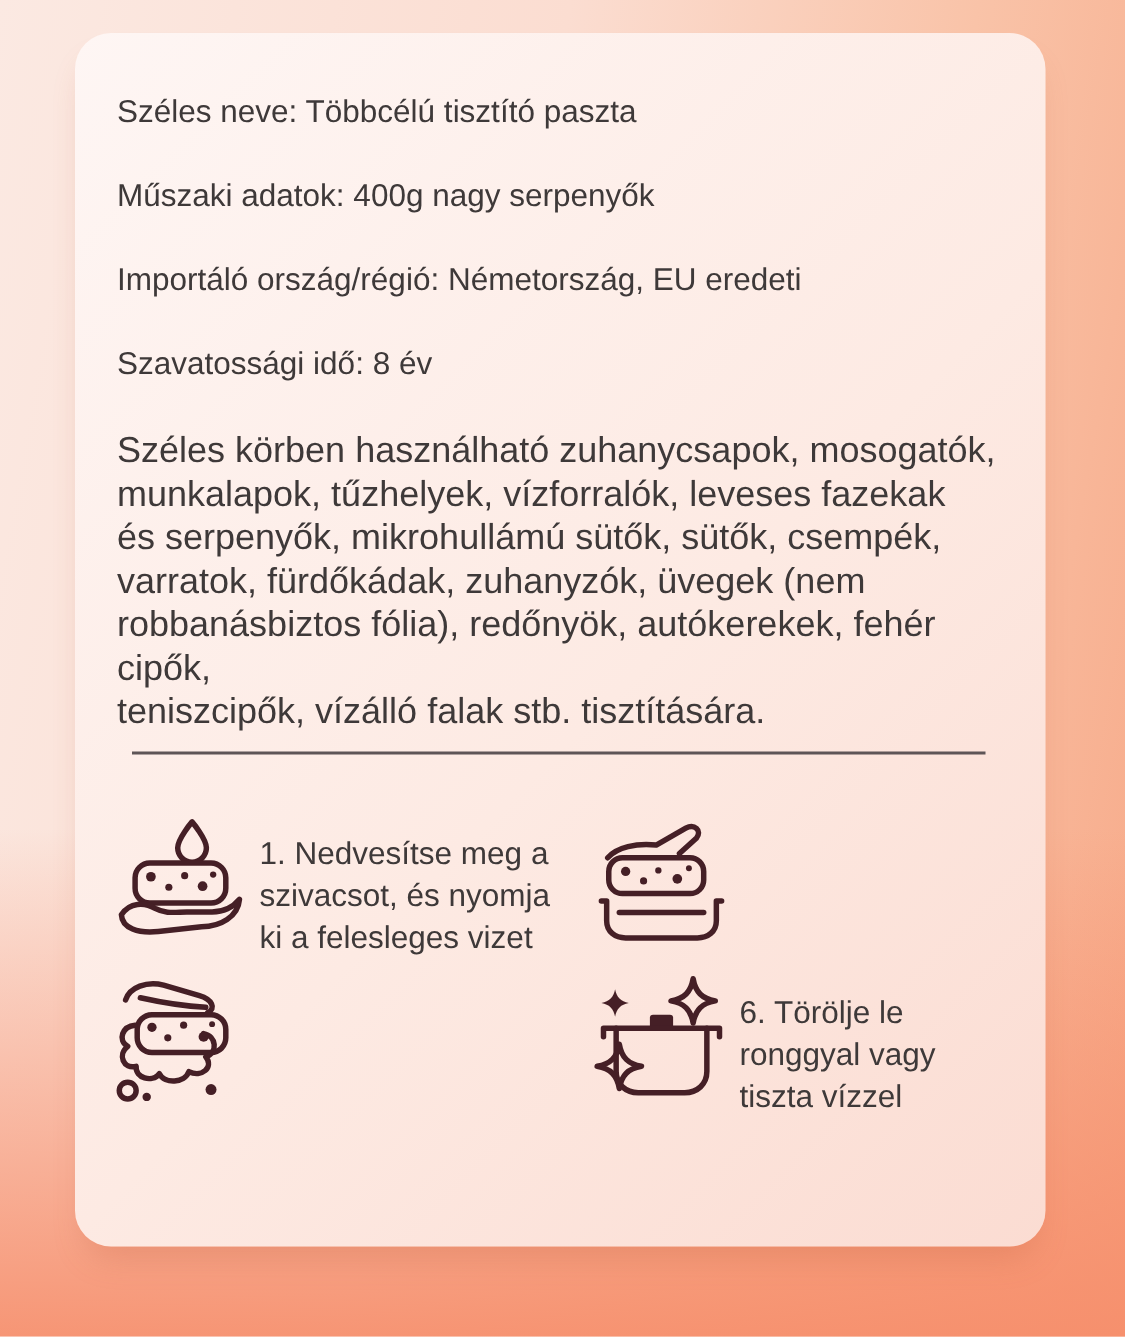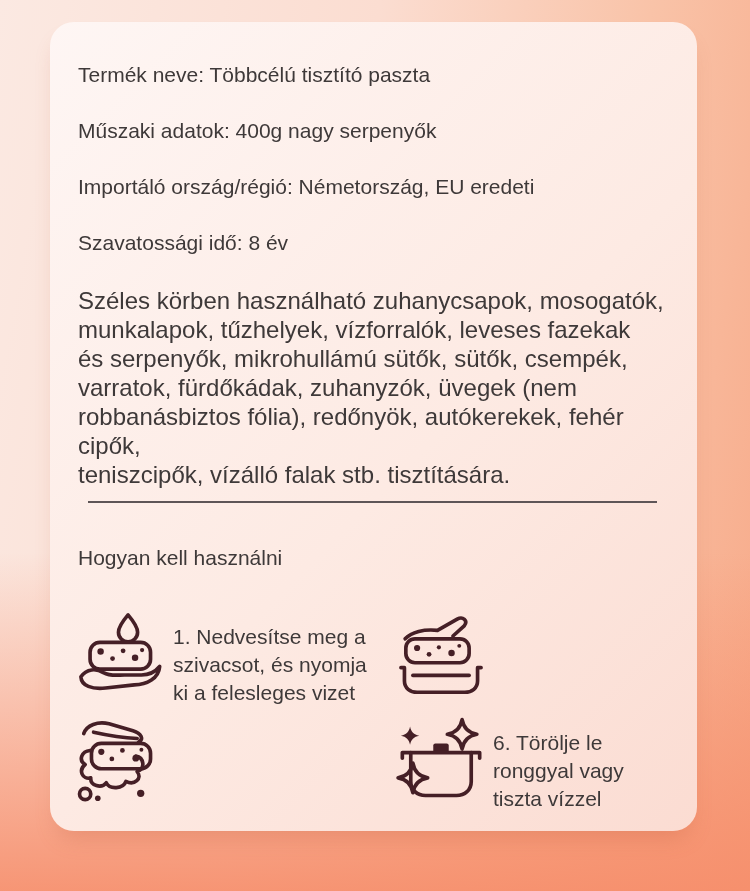--- a/index.html
+++ b/index.html
@@ -28,35 +28,34 @@
   .step .icon svg{display:block;width:92px;height:90px;}
   .step-text{margin:13px 0 0 6px;font-size:21px;line-height:28px;white-space:pre-line;}
   .ic{stroke:#451f26;stroke-width:2.6;fill:none;stroke-linecap:round;stroke-linejoin:round;}
   .icf{fill:#451f26;stroke:none;}
 </style>
 </head>
 <body>
 
 <div class="card">
 
-  <p class="info">Termék neve: Többcélú tisztító paszta</p>
+  <p class="info">Széles neve: Többcélú tisztító paszta</p>
   <p class="info">Műszaki adatok: 400g nagy serpenyők</p>
   <p class="info">Importáló ország/régió: Németország, EU eredeti</p>
   <p class="info">Szavatossági idő: 8 év</p>
 
   <p class="desc">Széles körben használható zuhanycsapok, mosogatók,
 munkalapok, tűzhelyek, vízforralók, leveses fazekak
 és serpenyők, mikrohullámú sütők, sütők, csempék,
 varratok, fürdőkádak, zuhanyzók, üvegek (nem
 robbanásbiztos fólia), redőnyök, autókerekek, fehér cipők,
 teniszcipők, vízálló falak stb. tisztítására.</p>
 
   <hr class="divider">
 
-  <div class="section-title">Hogyan kell használni</div>
 
   <div class="steps">
 
     <div class="step">
       <span class="icon">
         <svg viewBox="0 0 64 64">
           <path class="ic" d="M37 3.5 C37 3.5 30.2 11.5 30.2 15.8 A6.8 6.8 0 0 0 43.8 15.8 C43.8 11.5 37 3.5 37 3.5 Z"></path>
           <rect class="ic" x="10" y="23" width="43" height="19" rx="7"></rect>
           <circle class="icf" cx="17.5" cy="29.5" r="2.3"></circle>
           <circle class="icf" cx="26" cy="34.5" r="1.7"></circle>

